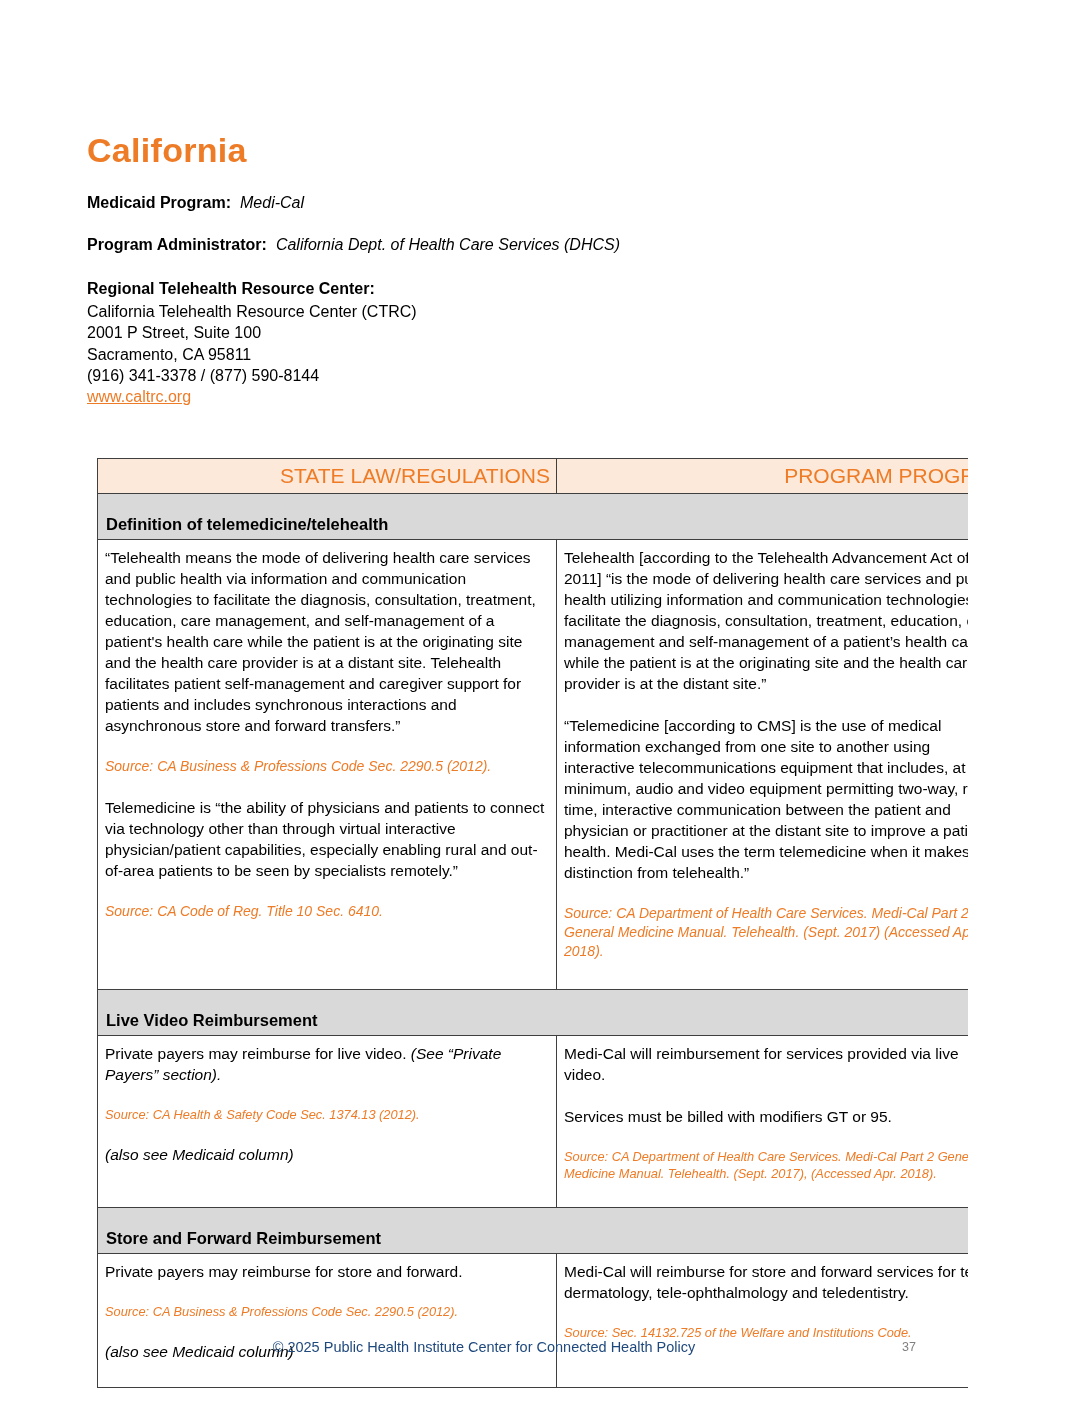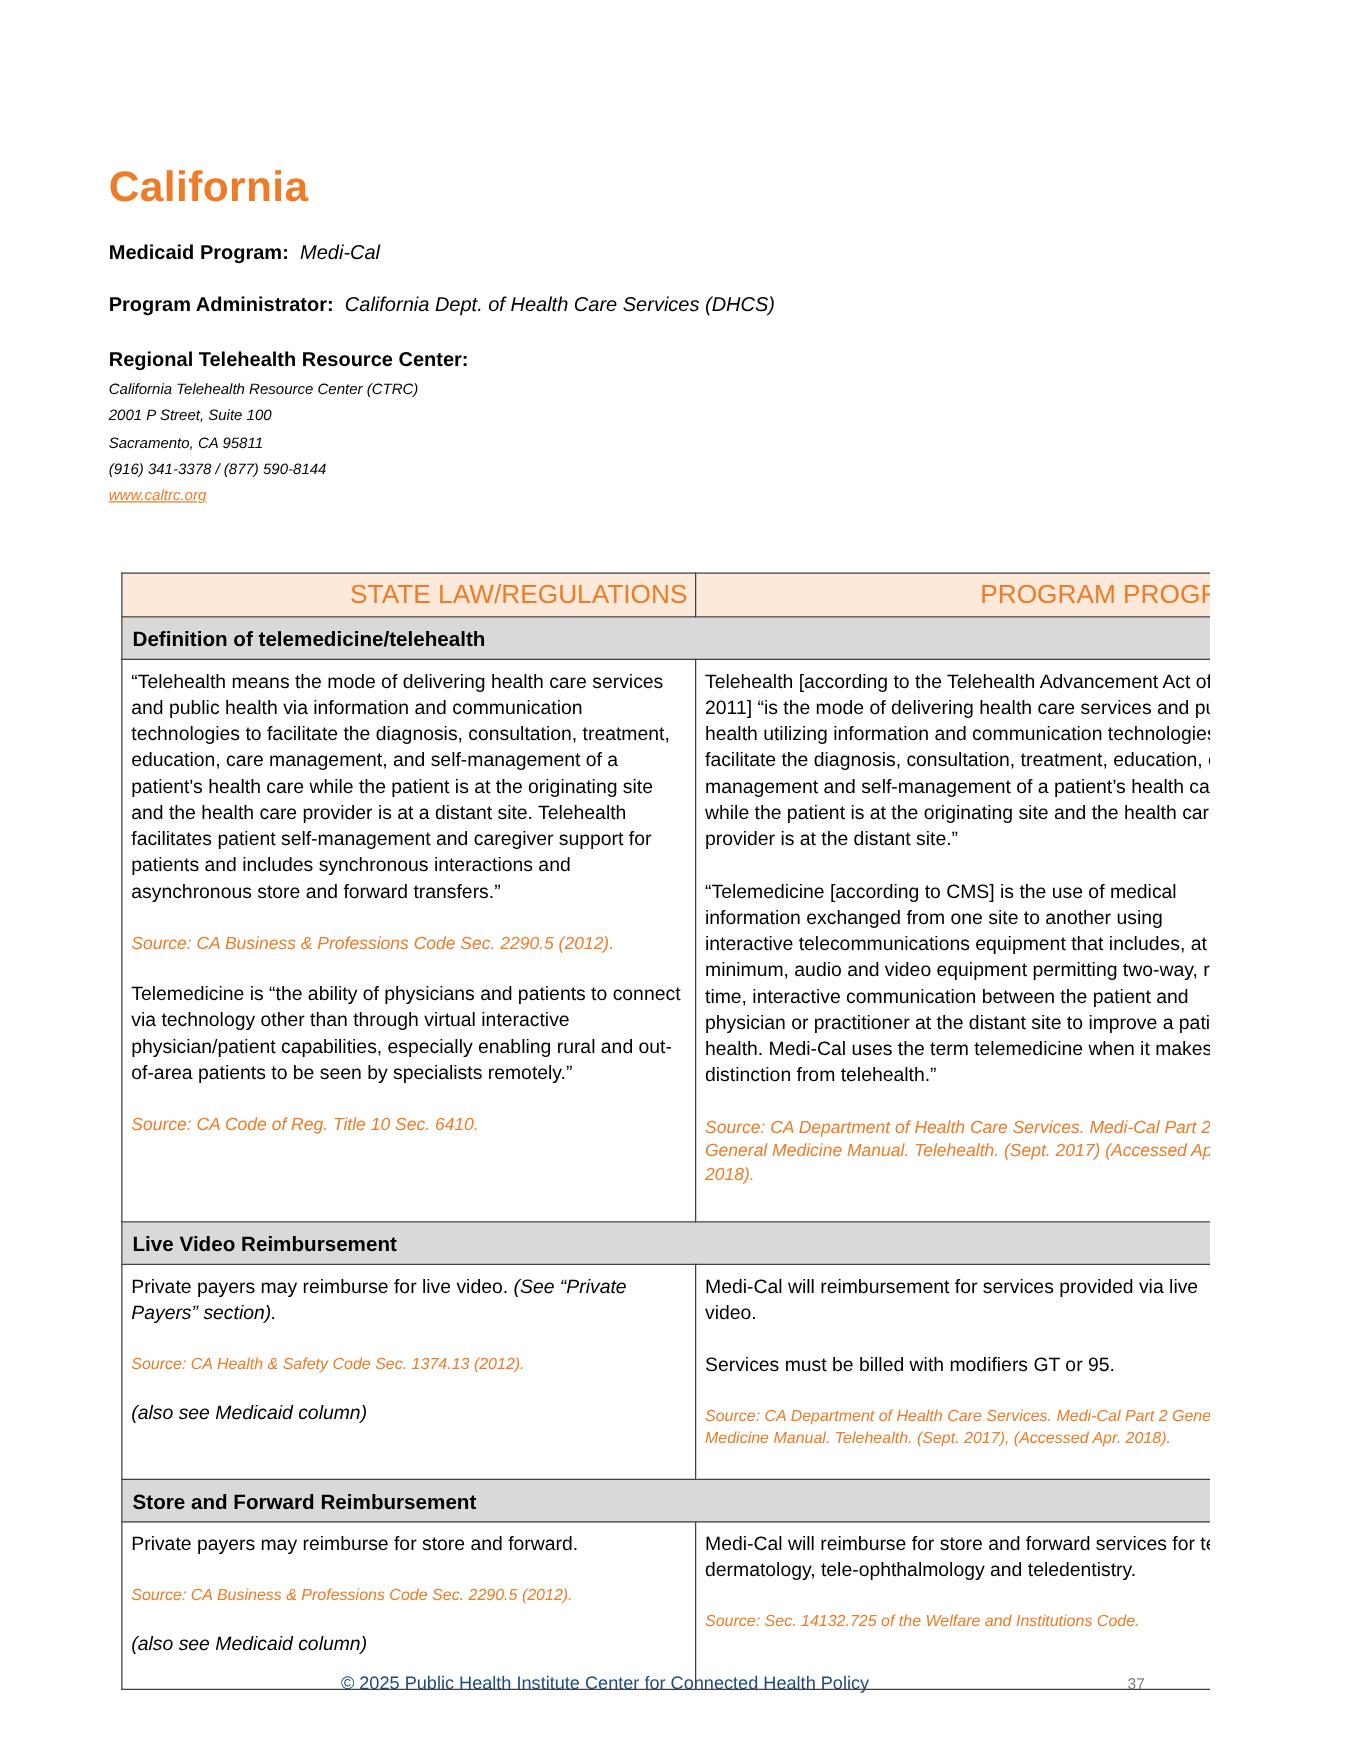--- a/index.html
+++ b/index.html
@@ -21,21 +21,21 @@
     font-weight:bold;
     letter-spacing:0.3px;
     color:var(--accent-orange,#EE7B26);
   }
 
   .meta { font-size:16px; margin-top:24px; }
   .b { font-weight:bold; }
   .val { margin-left:9px;font-style:italic; }
 
   .rtrc-label { margin-top:26px; font-size:16px; font-weight:bold; }
-  .addr { font-size:12px; line-height:21.3px; margin-top:3px;font-style:italic; }
+  .addr { font-size:16px; line-height:21.3px; margin-top:3px; }
   .link { color:var(--accent-orange,#EE7B26); text-decoration:underline; cursor:pointer; }
 
   table.law-table {
     border-collapse:collapse;
     table-layout:fixed;
     width:916px;
     margin:51px 0 0 10px;
   }
   col.c1 { width:459px; }
   col.c2 { width:457px; }
@@ -52,21 +52,21 @@
     vertical-align:middle;
     padding:0 6px 0 8px;
     text-align:right;
   }
   tr.sec-head td {
     background:var(--section-header-bg,#D9D9D9);
     font-weight:bold;
     font-size:16.5px;
     height:29px;
     vertical-align:middle;
-    padding:4px 6px 0 8px;
+    padding:16px 6px 0 8px;
   }
   tr.body-row td {
     padding:7px 9px 4px 7px;
     font-size:15.5px;
     line-height:21px;
   }
   tr.row-def td { height:438px; }
   tr.row-lv  td { height:155px; }
   tr.row-sf  td { height:105px; }
 

